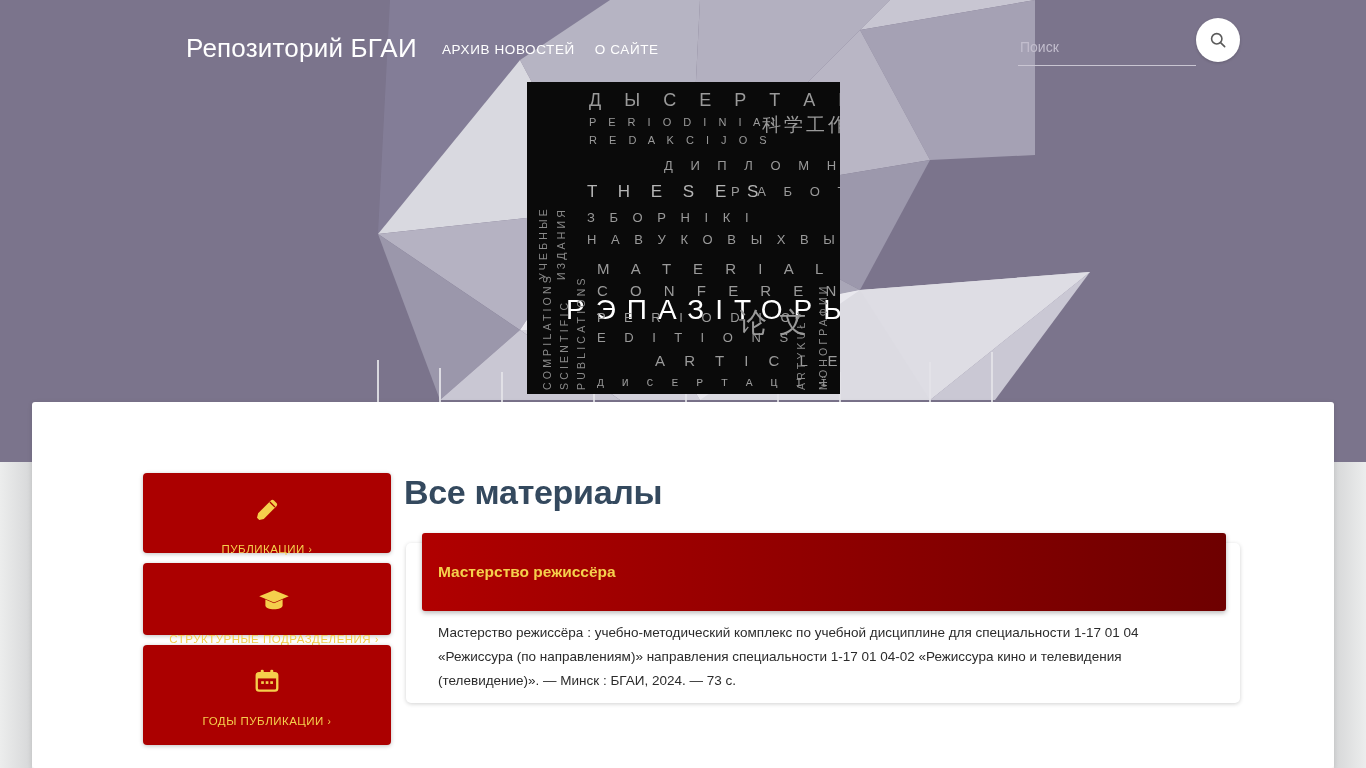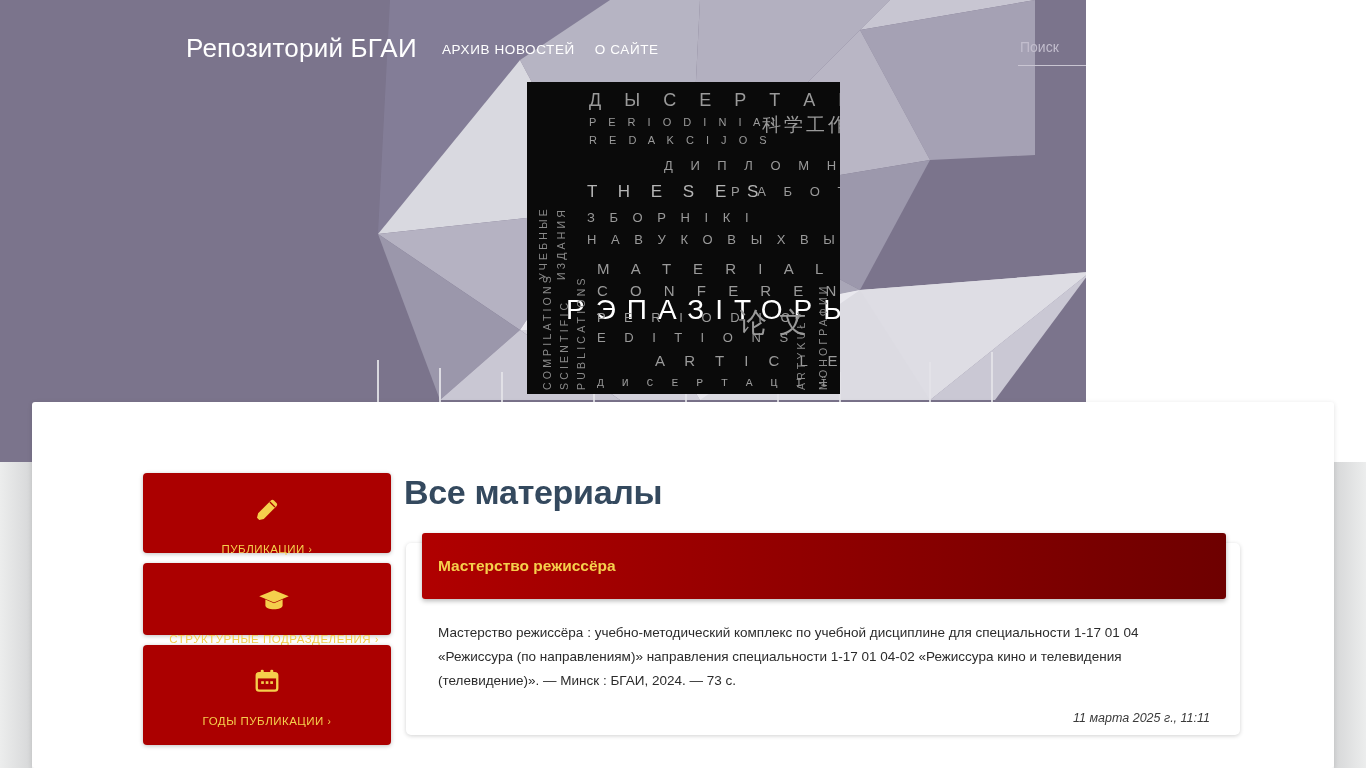--- a/index.html
+++ b/index.html
@@ -8,21 +8,21 @@
     overflow: hidden;
     font-family: "Liberation Sans", sans-serif;
     background: #ffffff;
   }
 
   #page { position: relative; width: 1366px; height: 768px; overflow: hidden; }
 
   
   .hero {
     position: absolute; left: 0; top: 0;
-    width: 1086px; height: 462px;
+    width: 1366px; height: 462px;
     background: #ec4899;
     overflow: hidden;
   }
   .hero-svg { position: absolute; left: 0; top: 0; width: 1366px; height: 462px; }
 
   .brand {
     position: absolute; left: 186px; top: 33px;
     font-size: 26px; color: #ffffff; letter-spacing: .2px;
     white-space: nowrap; z-index: 6;
   }
@@ -118,21 +118,21 @@
     letter-spacing: -.3px; margin-bottom: 31px;
   }
   .item-card {
     position: relative; width: 834px;
     background: #ffffff; border-radius: 5px;
     box-shadow: 0 1px 4px rgba(0,0,0,.18);
     margin-left: 2px; padding-top: 10px;
   }
   .item-head {
     position: absolute; left: 16px; top: -10px;
-    width: 804px; height: 66px;
+    width: 804px; height: 78px;
     background: linear-gradient(to right, #b00000, #6e0000);
     border-radius: 3px;
     box-shadow: 0 2px 5px rgba(0,0,0,.28);
     display: flex; align-items: center;
     padding: 0 16px;
   }
   .item-head .ttl { color: #f5cf4c; font-size: 15.5px; font-weight: bold; }
   .item-body { padding: 68px 16px 10px 32px; }
   .item-desc {
     font-size: 13.5px; color: #2b2b2b; line-height: 24px;
@@ -279,18 +279,17 @@
 
   <main class="main">
     <h1 class="page-title">Все материалы</h1>
 
     <article class="item-card">
       <div class="item-head">
         <span class="ttl">Мастерство режиссёра</span>
       </div>
       <div class="item-body">
         <p class="item-desc">Мастерство режиссёра : учебно-методический комплекс по учебной дисциплине для специальности 1-17 01 04 «Режиссура (по направлениям)» направления специальности 1-17 01 04-02 «Режиссура кино и телевидения (телевидение)». — Минск : БГАИ, 2024. — 73 с.</p>
-        <div class="item-date">11 марта 2025 г., 11:11</div>
       </div>
     </article>
   </main>
 
 </div>
 
 </body></html>

